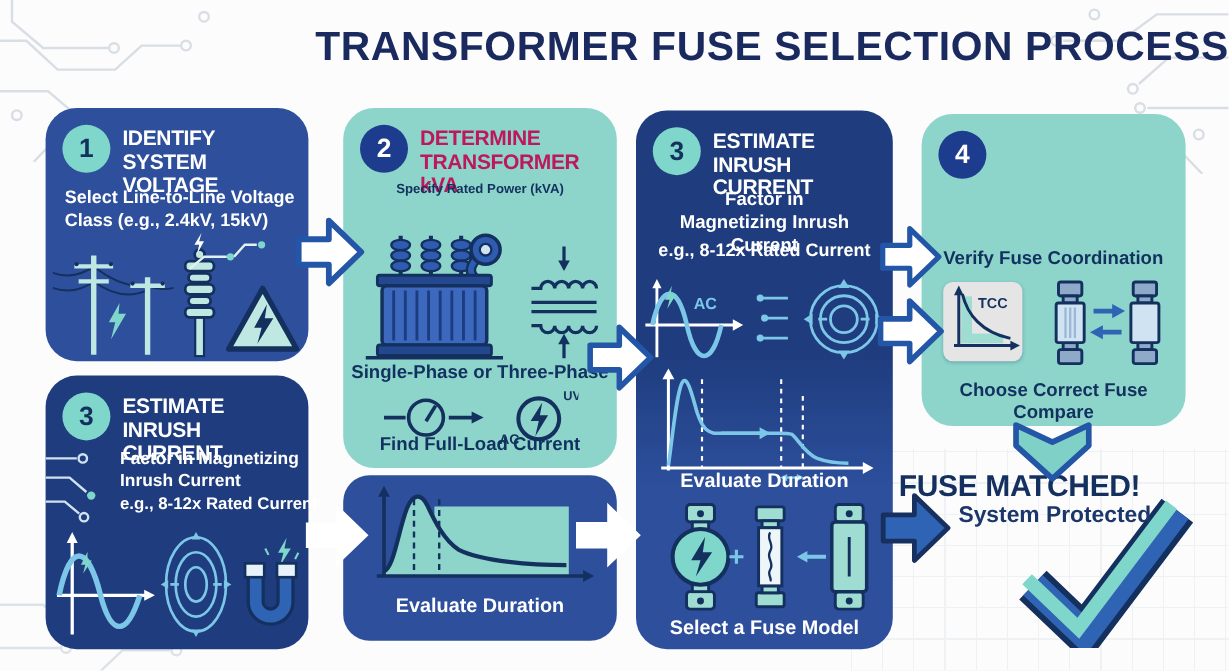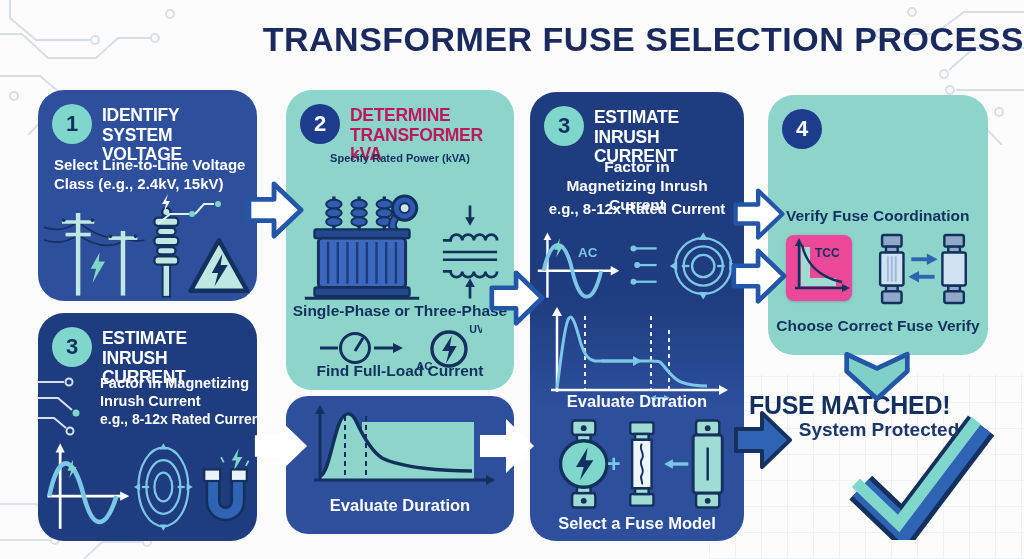--- a/index.html
+++ b/index.html
@@ -25,21 +25,21 @@
   .h-light{color:#ffffff;}
   .h-dark{color:#be185d;}
   .ptext{position:absolute;font-weight:600;}
   .t-white{color:#ffffff;}
   .t-navy{color:#12315e;}
   .center{text-align:center;left:0;right:0;}
   .lbl{font-size:15.5px;font-weight:700;}
   .wlbl{font-size:16.5px;font-weight:700;color:#ffffff;}
   .arrow{position:absolute;z-index:3;}
   .iconrow{position:absolute;display:flex;align-items:flex-end;justify-content:center;}
-  .tccbox{position:absolute;background:#ec4899;border-radius:8px;box-shadow:0 1px 3px rgba(20,48,94,.25);}
+  .tccbox{position:absolute;background:#e5e5e5;border-radius:8px;box-shadow:0 1px 3px rgba(20,48,94,.25);}
   .result-h{position:absolute;left:749px;top:391px;width:222px;text-align:left;z-index:2;
     font-size:25px;font-weight:800;color:#14305e;letter-spacing:-.3px;}
   .result-s{position:absolute;left:768px;top:419px;width:222px;text-align:center;z-index:2;
     font-size:19px;font-weight:600;color:#1b3668;}
 </style>
 </head>
 <body>
 
 <div class="canvas">
 
@@ -438,21 +438,21 @@
           <rect x="88" y="14" width="12" height="6"></rect>
         <rect x="88" y="54" width="12" height="6"></rect>
           <rect x="84" y="60" width="20" height="12" rx="2"></rect>
       </g>
       <rect x="82" y="20" width="24" height="34" rx="2" fill="#cfe3f2" stroke="#14305e" stroke-width="2.5"></rect>
       <line x1="50" y1="27" x2="68" y2="27" stroke="#2f64b5" stroke-width="4"></line>
       <polygon points="66,21 66,33 77,27" fill="#2f64b5"></polygon>
       <line x1="74" y1="45" x2="56" y2="45" stroke="#2f64b5" stroke-width="4"></line>
       <polygon points="58,39 58,51 47,45" fill="#2f64b5"></polygon>
     </svg>
-    <div class="ptext t-navy center lbl" style="top:222px;">Choose Correct Fuse Verify</div>
+    <div class="ptext t-navy center lbl" style="top:222px;">Choose Correct Fuse Compare</div>
   </div>
 
   <svg class="arrow" style="left:246px;top:176px;" width="58" height="68" viewBox="0 0 60 68">
     <polygon points="3,23 29,23 29,7 57,34 29,61 29,45 3,45" fill="#ffffff" stroke="#2456a8" stroke-width="5" stroke-linejoin="round"></polygon>
   </svg>
   <svg class="arrow" style="left:489px;top:263px;" width="56" height="70" viewBox="0 0 60 68">
     <polygon points="3,23 29,23 29,7 57,34 29,61 29,45 3,45" fill="#ffffff" stroke="#2456a8" stroke-width="5" stroke-linejoin="round"></polygon>
   </svg>
   <svg class="arrow" style="left:733px;top:184px;" width="52" height="60" viewBox="0 0 60 68">
     <polygon points="3,23 29,23 29,7 57,34 29,61 29,45 3,45" fill="#ffffff" stroke="#2456a8" stroke-width="5" stroke-linejoin="round"></polygon>

